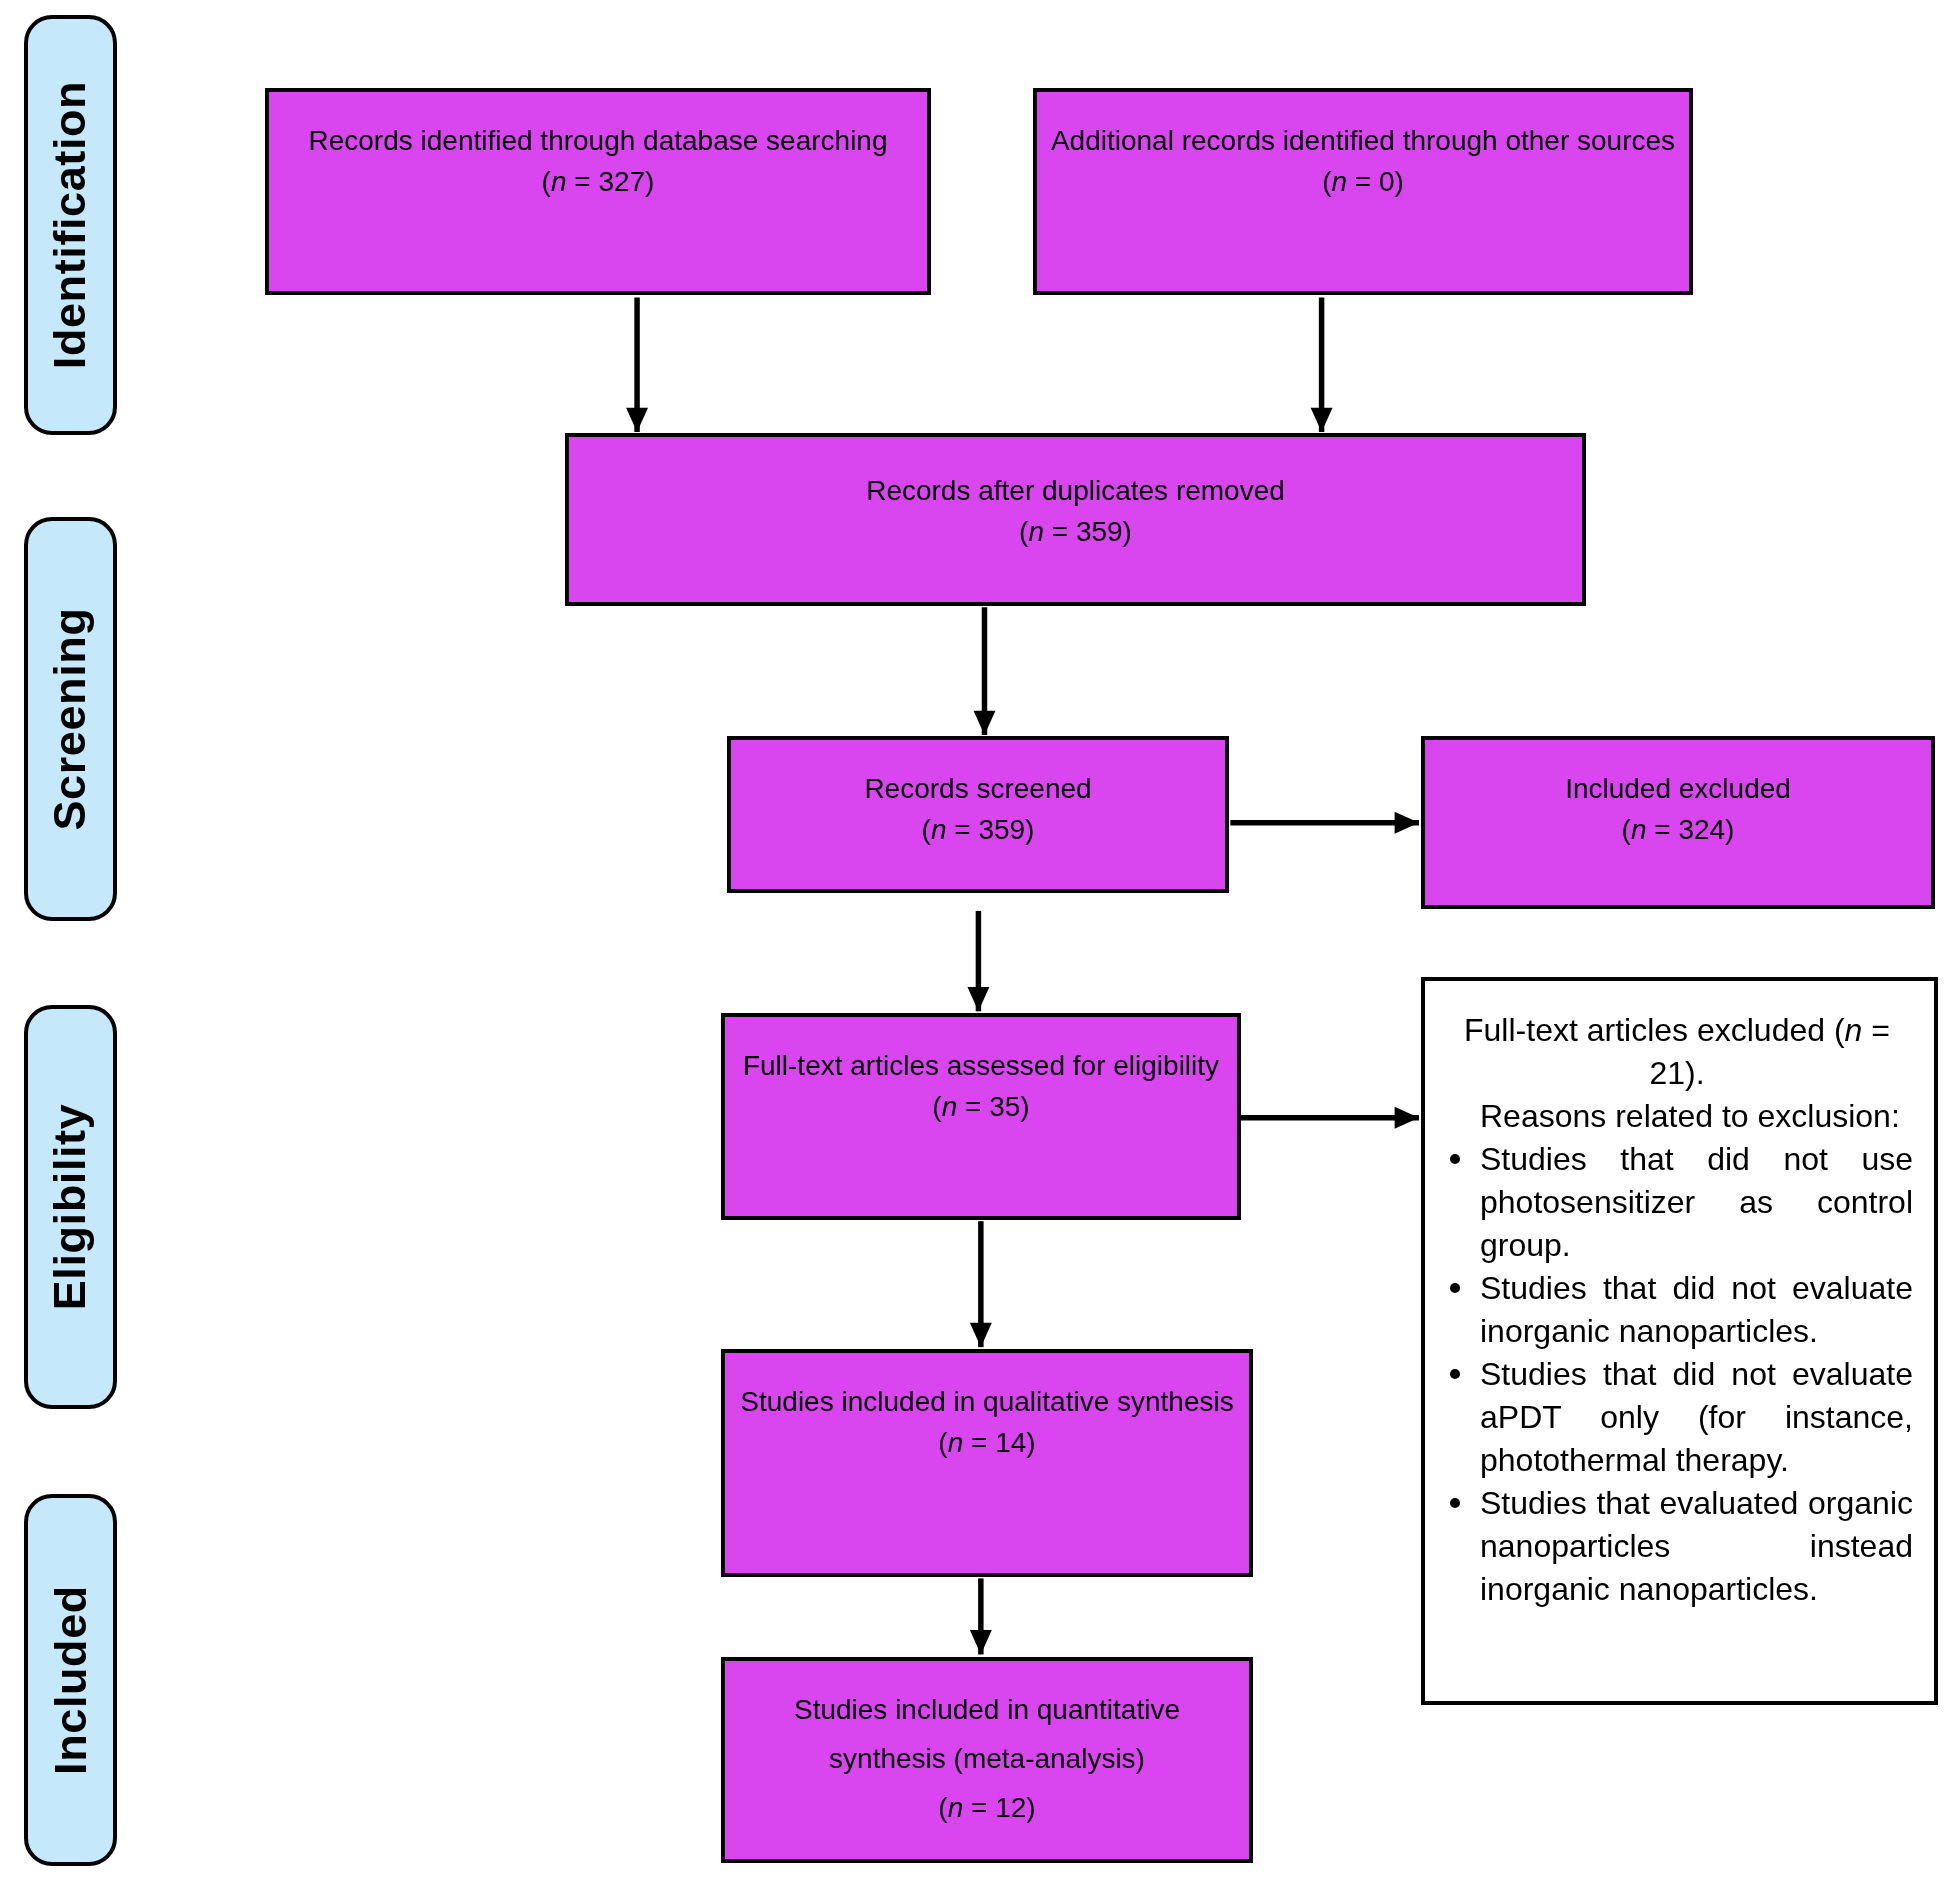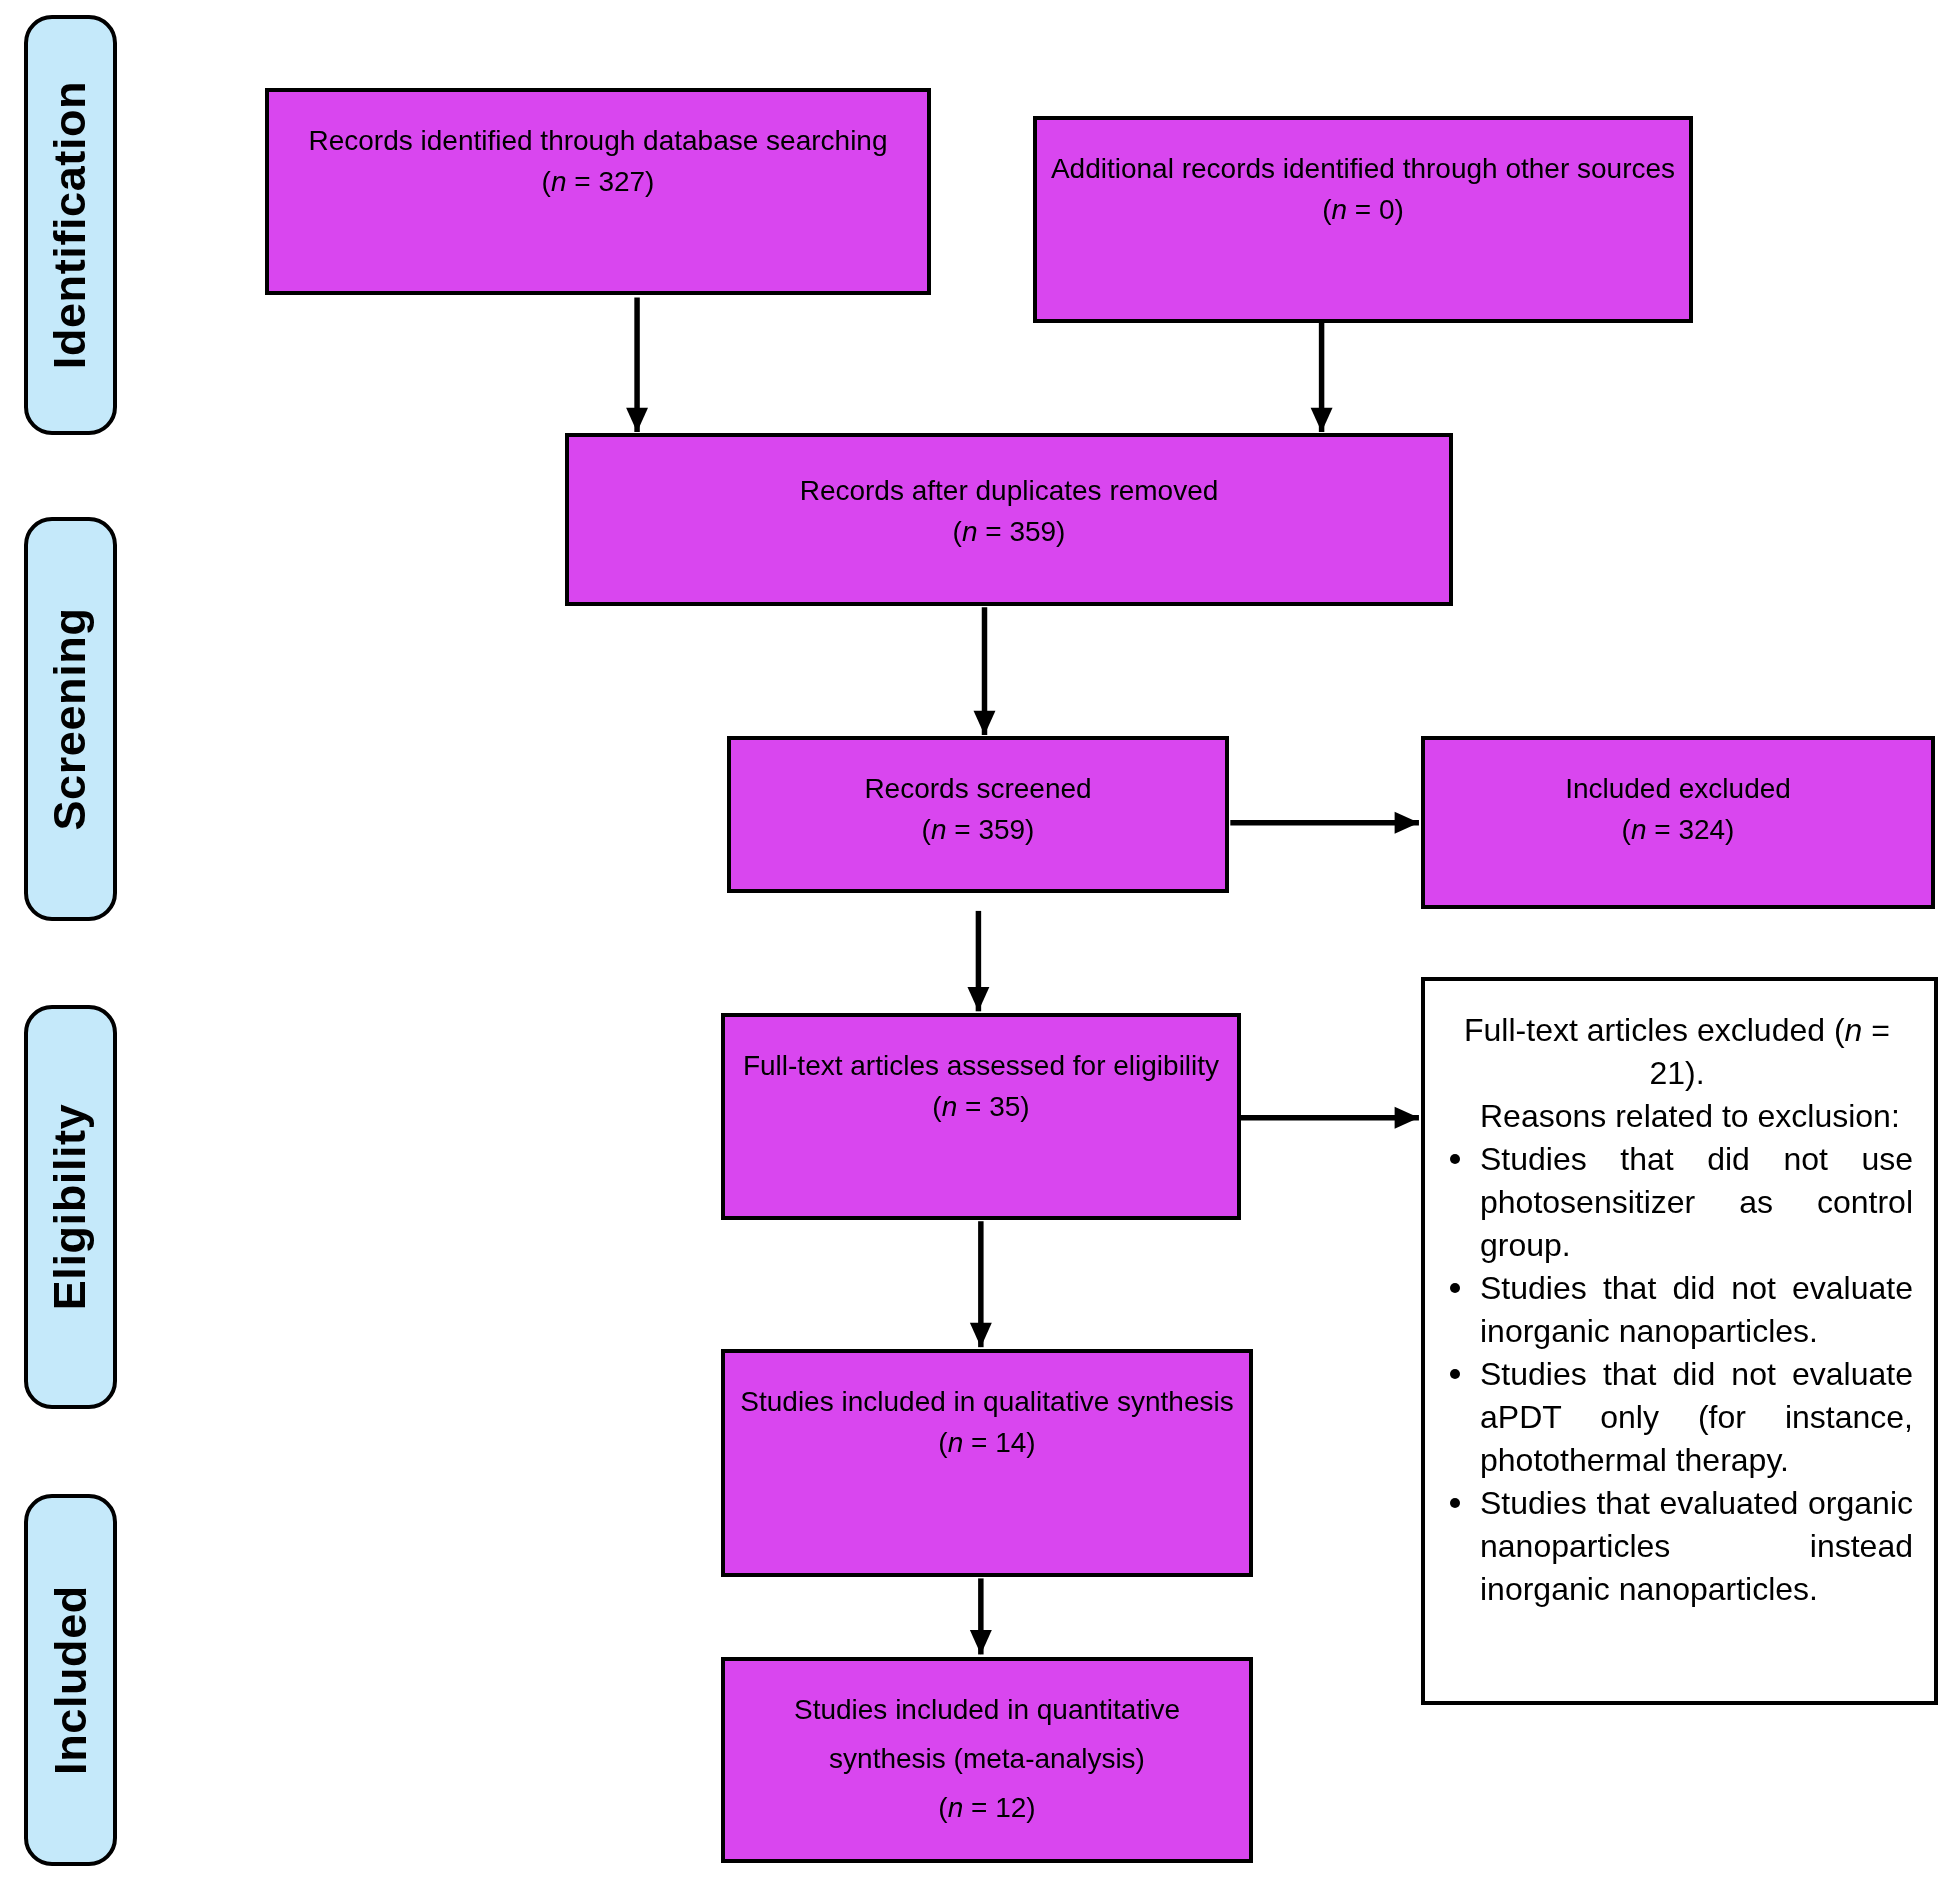--- a/index.html
+++ b/index.html
@@ -71,26 +71,26 @@
   </div>
   <div class="slabel" style="top:1494px; height:372px;">
     <span>Included</span>
   </div>
 
   <div class="fbox" style="left:265px; top:88px; width:666px; height:207px;">
     <div>Records identified through database searching</div>
     <div><span>(</span><span class="nv">n</span><span> = </span><span>327</span><span>)</span></div>
   </div>
 
-  <div class="fbox" style="left:1033px; top:88px; width:660px; height:207px;margin-top:28px;">
+  <div class="fbox" style="left:1033px; top:88px; width:660px; height:207px;">
     <div>Additional records identified through other sources</div>
     <div><span>(</span><span class="nv">n</span><span> = </span><span>0</span><span>)</span></div>
   </div>
 
-  <div class="fbox" style="left:565px; top:433px; width:888px; height:173px; padding-top:33px;">
+  <div class="fbox" style="left:565px; top:433px; width:1021px; height:173px; padding-top:33px;">
     <div>Records after duplicates removed</div>
     <div><span>(</span><span class="nv">n</span><span> = </span><span>359</span><span>)</span></div>
   </div>
 
   <div class="fbox" style="left:727px; top:736px; width:502px; height:157px;">
     <div>Records screened</div>
     <div><span>(</span><span class="nv">n</span><span> = </span><span>359</span><span>)</span></div>
   </div>
 
   <div class="fbox" style="left:1421px; top:736px; width:514px; height:173px;">

